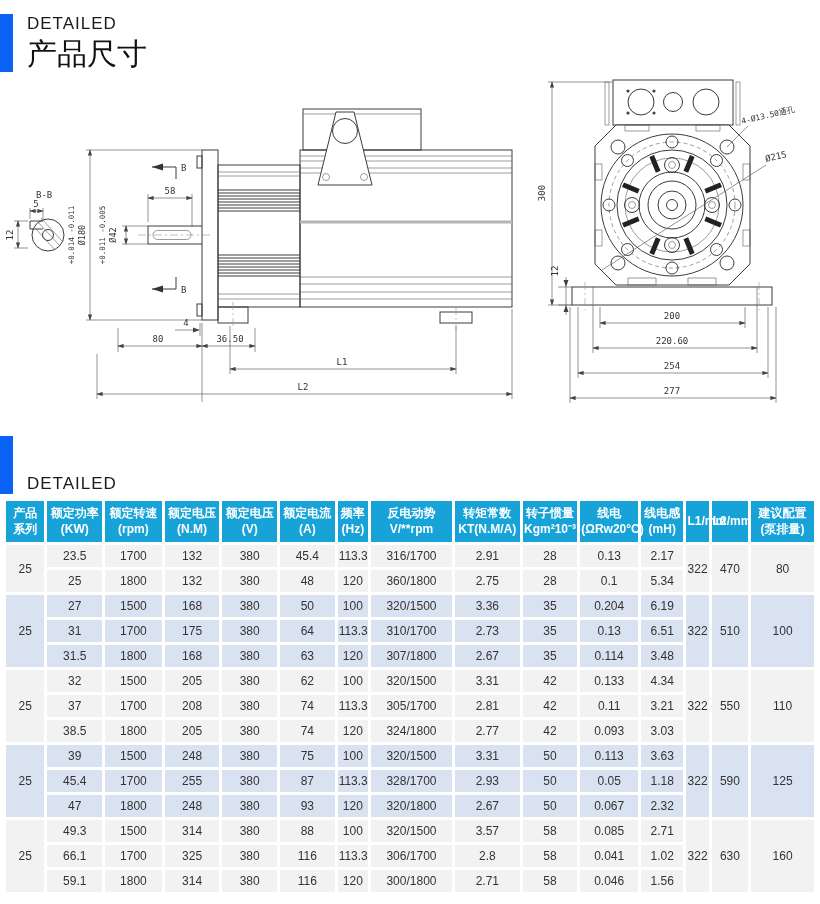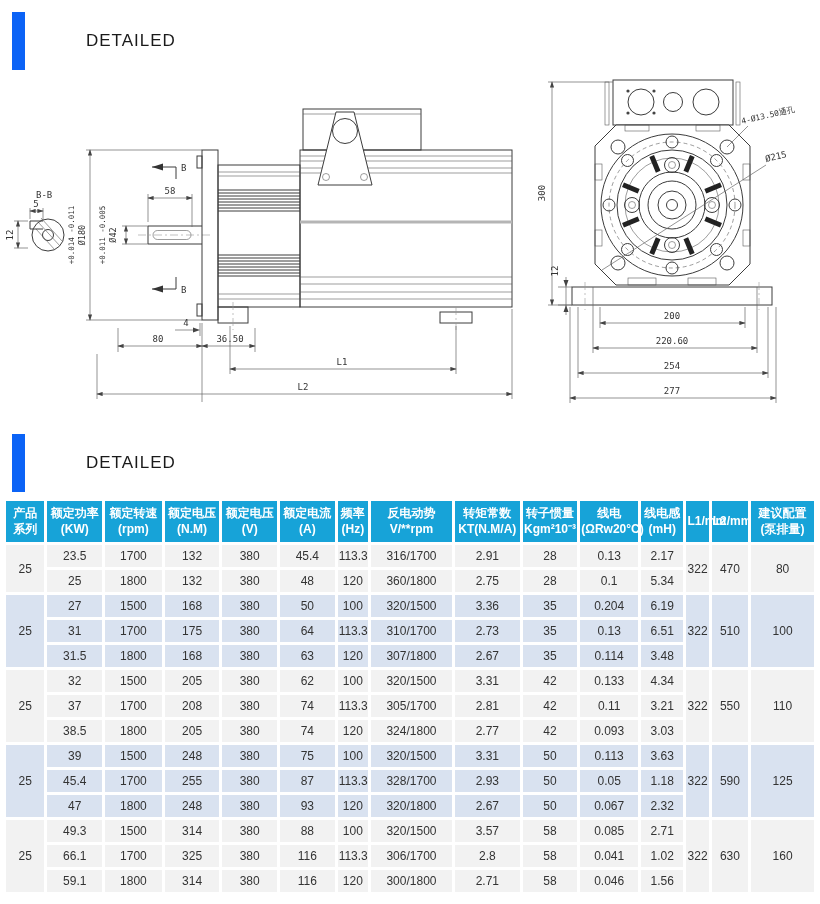--- a/index.html
+++ b/index.html
@@ -1,19 +1,19 @@
 <!DOCTYPE html>
 <html><head>
 <meta charset="utf-8">
 <style>
   * { margin:0; padding:0; box-sizing:border-box; }
   body { background:#fff; font-family:"Liberation Sans", sans-serif; width:820px; }
   .page { width:820px; height:904px; background:#fff; overflow:hidden; position:relative; }
 
-  .sec { display:flex; align-items:center; padding:10px 0 0 12px; height:72px;gap:47px; }
+  .sec { display:flex; align-items:flex-end; padding:10px 0 0 0; height:72px; }
   .sec .bar { width:13px; height:58px; background:#0b63f6; flex:0 0 13px; }
   .sec .sec-text { padding-left:14px; }
   .eyebrow { font-size:17px; color:#1a1a1a; letter-spacing:1px; line-height:1.2; }
   .title { font-size:30px; font-weight:500; color:#111; line-height:1.25; }
 
   .drawing-wrap { width:820px; height:345px; }
   svg text { font-family:"DejaVu Sans Mono", monospace; fill:#333; }
   .s  { stroke:#3c3c3c; stroke-width:1; fill:none; }
   .sf { stroke:#3c3c3c; stroke-width:1; fill:#fff; }
   .st { stroke:#5a5a5a; stroke-width:0.6; fill:none; }
@@ -46,20 +46,21 @@
 </style>
 </head>
 <body>
 
 <div class="page">
 
   <header class="sec">
     <div class="bar"></div>
     <div class="sec-text">
       <div class="eyebrow">DETAILED</div>
+      <div class="title">产品尺寸</div>
     </div>
   </header>
 
   <div class="drawing-wrap">
   <svg width="820" height="345" viewBox="0 0 820 345" xmlns="http://www.w3.org/2000/svg">
     <defs>
       <marker id="ae" markerWidth="9" markerHeight="6" refX="8" refY="3" orient="auto-start-reverse">
         <path d="M0,0 L9,3 L0,6 Z" fill="#444"></path>
       </marker>
     </defs>

